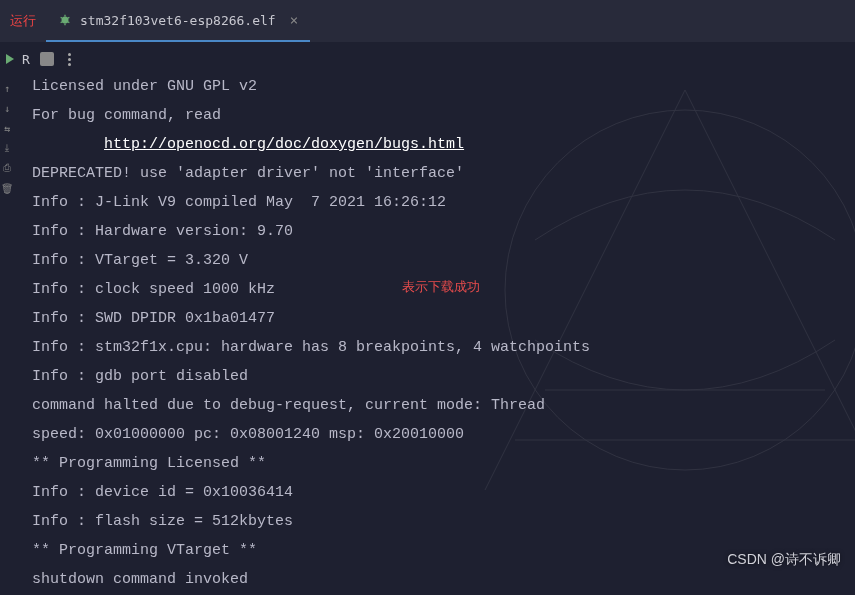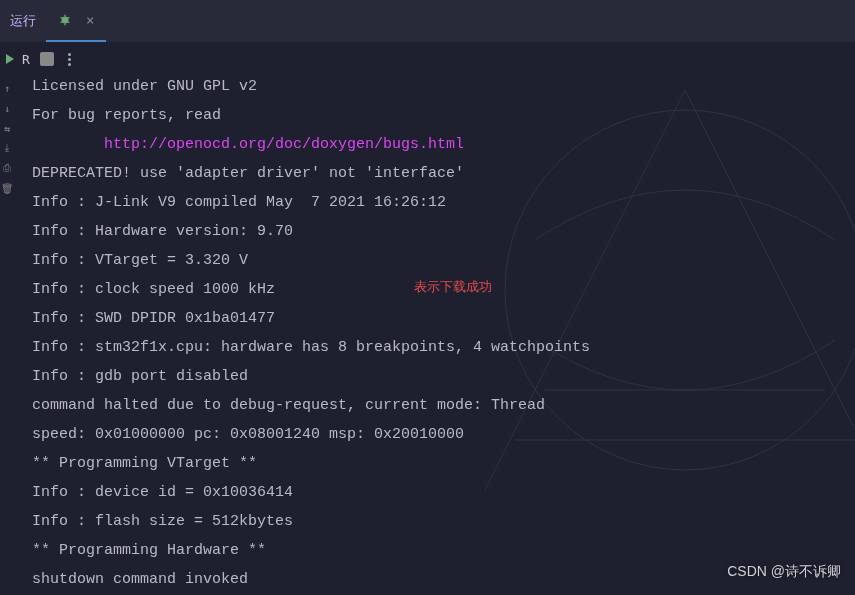--- a/index.html
+++ b/index.html
@@ -19,21 +19,21 @@
       position: absolute;
       top: 0;
       left: 0;
       right: 0;
       height: 42px;
       background: #282a3a;
       display: flex;
       align-items: center;
     }
     .nav-item-left {
-      color: #c4b5fd;
+      color: #ef4444;
       font-size: 13px;
       padding: 0 10px;
       white-space: nowrap;
     }
     .tab {
       display: flex;
       align-items: center;
       gap: 8px;
       padding: 0 12px;
       height: 42px;
@@ -120,33 +120,34 @@
       left: 32px;
       right: 0;
       bottom: 0;
       font-size: 15px;
       line-height: 29px;
       color: #b8b8c8;
       font-family: 'Consolas', 'Courier New', monospace;
       white-space: pre;
     }
     .console a {
-      color: #d946ef;
+      color: #ffffff;
+      text-decoration: underline;
     }
     .annotation {
       position: absolute;
       top: 278px;
-      left: 414px;
+      left: 402px;
       color: #e84c4c;
       font-size: 13px;
       font-family: sans-serif;
     }
     .watermark {
       position: absolute;
-      bottom: 14px;
+      bottom: 26px;
       right: 14px;
       color: #d0d0d8;
       font-size: 14px;
       font-family: sans-serif;
       text-shadow: 0 0 4px rgba(0,0,0,0.6);
       text-align: center;
     }
     .bg-decoration {
       position: absolute;
       top: 40px;
@@ -176,20 +177,21 @@
 
 <div class="top-truncated">
   <span class="nav-item-left">运行</span>
   <div class="tab">
     <span class="tab-icon">
       <svg viewBox="0 0 16 16" fill="currentColor">
           <circle cx="8" cy="8" r="4"></circle>
           <path d="M8 2 L8 4 M8 12 L8 14 M3 5 L5 6 M11 6 L13 5 M3 11 L5 10 M11 10 L13 11" stroke="currentColor" stroke-width="1.5"></path>
         </svg>
     </span>
+    <span>stm32f103vet6-esp8266.elf</span>
     <span class="tab-close">×</span>
   </div>
 </div>
 
 <div class="toolbar">
   <span class="play-icon">
     <svg viewBox="0 0 12 12">
         <path d="M2 1 L10 6 L2 11 Z" fill="#6aab73"></path>
       </svg>
   </span>
@@ -205,33 +207,33 @@
 <div class="side-icons">
   <span class="side-icon">↑</span>
   <span class="side-icon">↓</span>
   <span class="side-icon">⇆</span>
   <span class="side-icon">⤓</span>
   <span class="side-icon">⎙</span>
   <span class="side-icon">🗑</span>
 </div>
 
 <div class="console"><span>Licensed under GNU GPL v2</span>
-<span>For bug reports, read</span>
+<span>For bug command, read</span>
 <span>        </span><a>http://openocd.org/doc/doxygen/bugs.html</a>
 <span>DEPRECATED! use 'adapter driver' not 'interface'</span>
 <span>Info : J-Link V9 compiled May  7 2021 16:26:12</span>
 <span>Info : Hardware version: 9.70</span>
 <span>Info : VTarget = 3.320 V</span>
 <span>Info : clock speed 1000 kHz</span>
 <span>Info : SWD DPIDR 0x1ba01477</span>
 <span>Info : stm32f1x.cpu: hardware has 8 breakpoints, 4 watchpoints</span>
 <span>Info : gdb port disabled</span>
 <span>command halted due to debug-request, current mode: Thread</span>
 <span>speed: 0x01000000 pc: 0x08001240 msp: 0x20010000</span>
-<span>** Programming VTarget **</span>
+<span>** Programming Licensed **</span>
 <span>Info : device id = 0x10036414</span>
 <span>Info : flash size = 512kbytes</span>
-<span>** Programming Hardware **</span>
+<span>** Programming VTarget **</span>
 <span>shutdown command invoked</span></div>
 
 <div class="annotation">表示下载成功</div>
 
 <div class="watermark">CSDN @诗不诉卿</div>
 
 </body></html>

